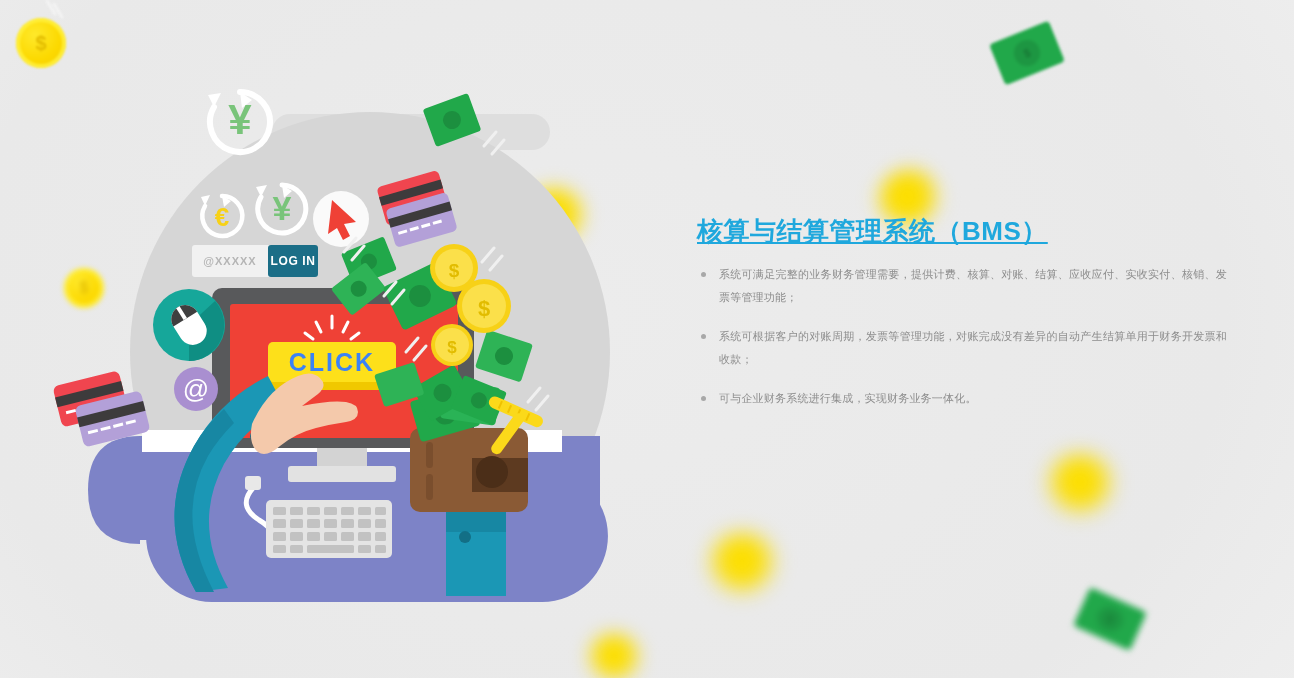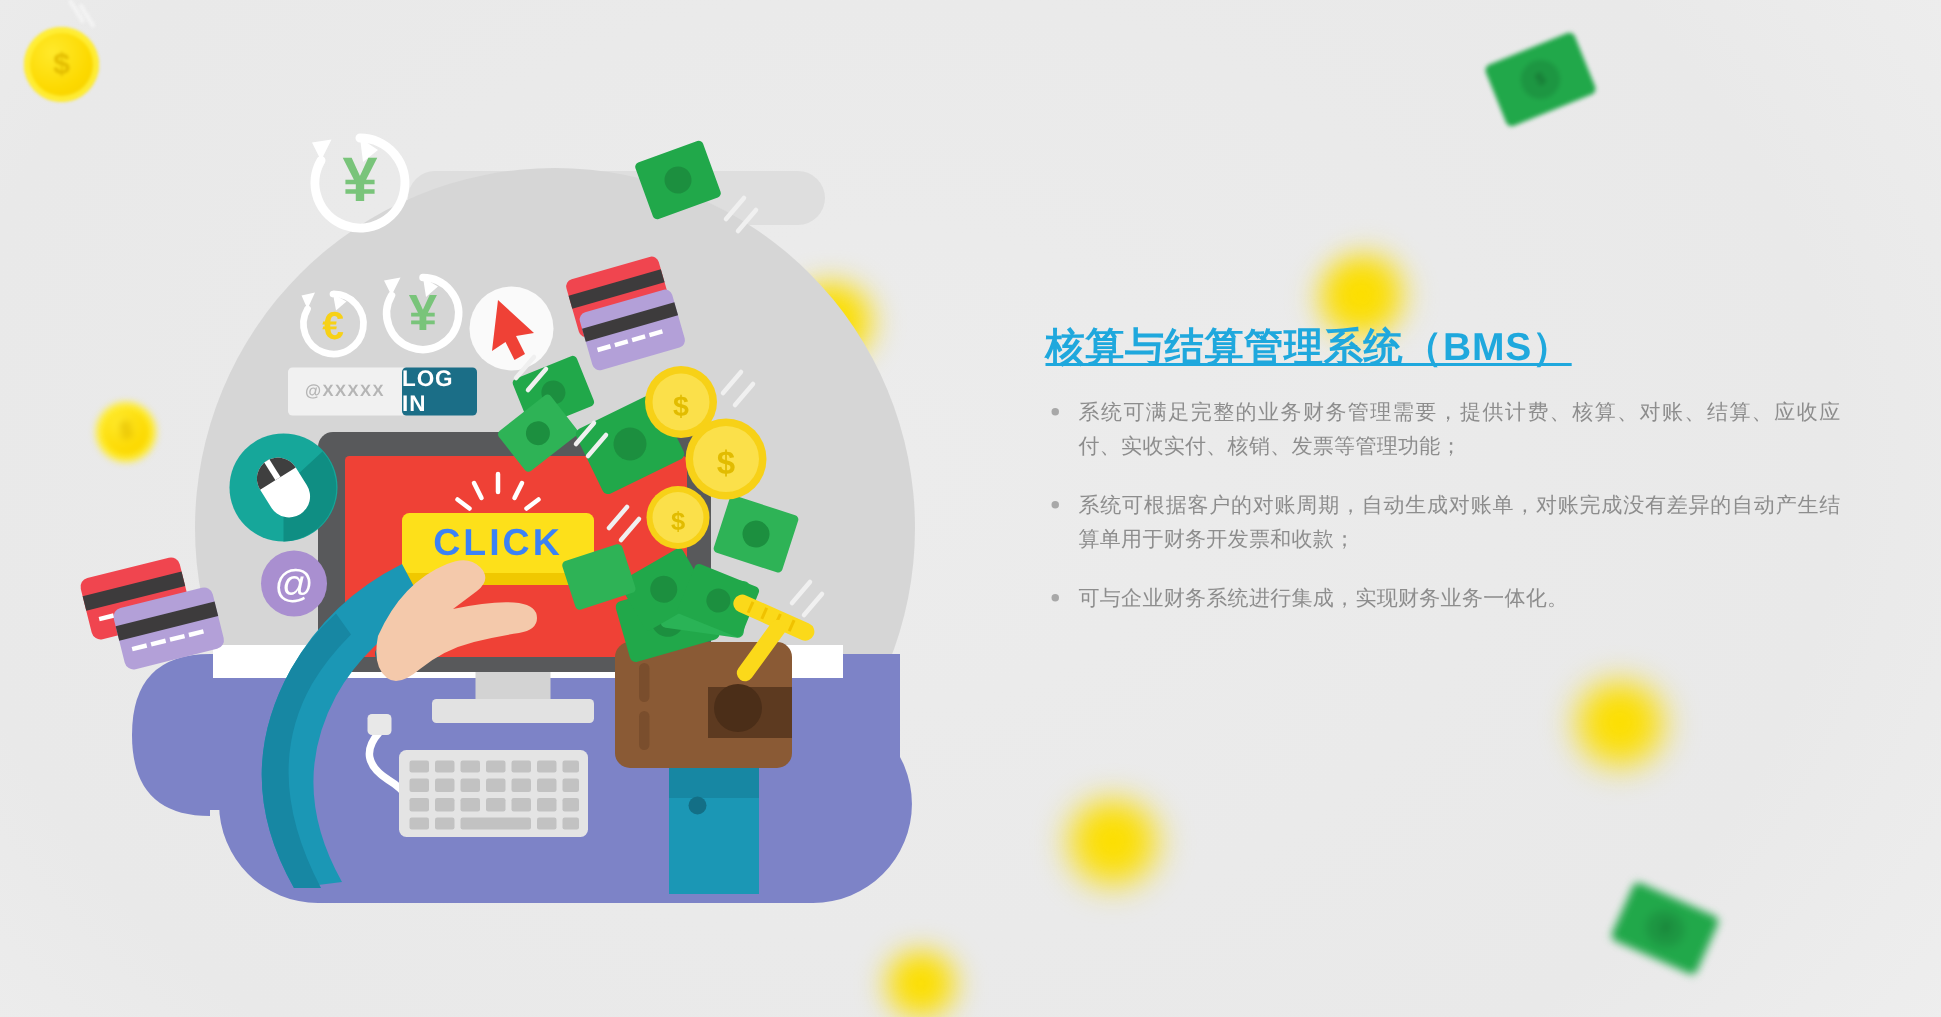--- a/index.html
+++ b/index.html
@@ -48,21 +48,21 @@
   }
   #copy h1{
     font-size:26px; font-weight:bold; color:#1fa8dd;
     letter-spacing:.5px; line-height:1.2; margin-bottom:16px;
     white-space:nowrap;
     text-decoration:underline;
   }
   ul.points{ list-style:none; }
   ul.points li{
     position:relative; padding-left:22px; margin-bottom:16px;
-    font-size:14px; line-height:23px; color:#8d8d8d;
+    font-size:11px; line-height:23px; color:#8d8d8d;
     letter-spacing:.2px; text-align:justify;
   }
   ul.points li::before{
     content:""; position:absolute; left:4px; top:9px;
     width:5px; height:5px; border-radius:50%; background:#a8a8a8;
   }
 </style>
 </head>
 <body>
 
@@ -352,28 +352,28 @@
     <line x1="496" y1="132" x2="484" y2="146"></line>
     <line x1="504" y1="140" x2="492" y2="154"></line>
   </g>
 
 </svg>
 
   <div style="position:absolute;left:192px;top:245px;width:126px;height:32px;display:flex;">
     <div style="flex:1;display:flex;align-items:center;justify-content:center;
                 font-size:11px;font-weight:bold;color:#b5b5b5;letter-spacing:1px;">@XXXXX</div>
     <div style="width:50px;display:flex;align-items:center;justify-content:center;
-                font-size:15px;font-weight:bold;color:#ffffff;letter-spacing:.6px;">LOG IN</div>
+                font-size:12px;font-weight:bold;color:#ffffff;letter-spacing:.6px;">LOG IN</div>
   </div>
 
   <div style="position:absolute;left:268px;top:342px;width:128px;height:40px;
               display:flex;align-items:center;justify-content:center;
               font-size:25px;font-weight:bold;color:#3b82f6;letter-spacing:2px;">CLICK</div>
 </div>
 
 <div id="copy">
   <h1>核算与结算管理系统（BMS）</h1>
   <ul class="points">
     <li>系统可满足完整的业务财务管理需要，提供计费、核算、对账、结算、应收应付、实收实付、核销、发票等管理功能；</li>
-    <li>系统可根据客户的对账周期，自动生成对账单，对账完成没有差异的自动产生结算单用于财务开发票和收款；</li>
+    <li>系统可根据客户的对账周期，发票等管理功能，对账完成没有差异的自动产生结算单用于财务开发票和收款；</li>
     <li>可与企业财务系统进行集成，实现财务业务一体化。</li>
   </ul>
 </div>
 
 </body></html>

